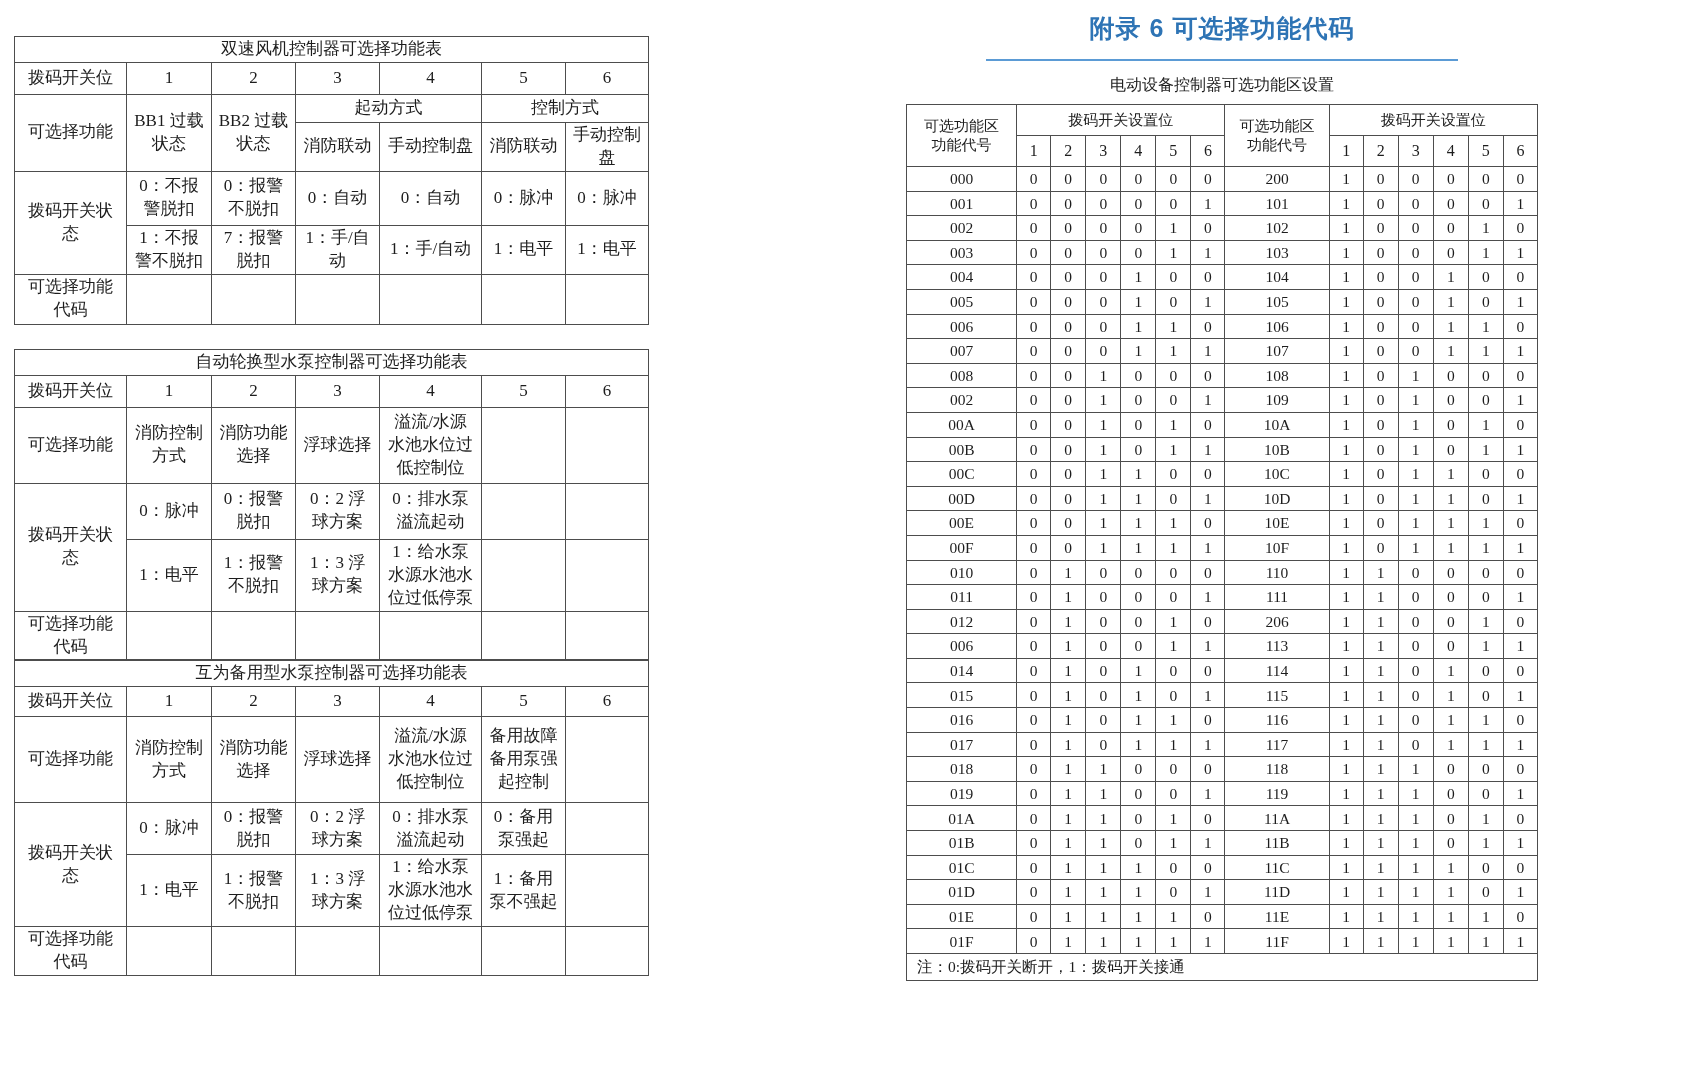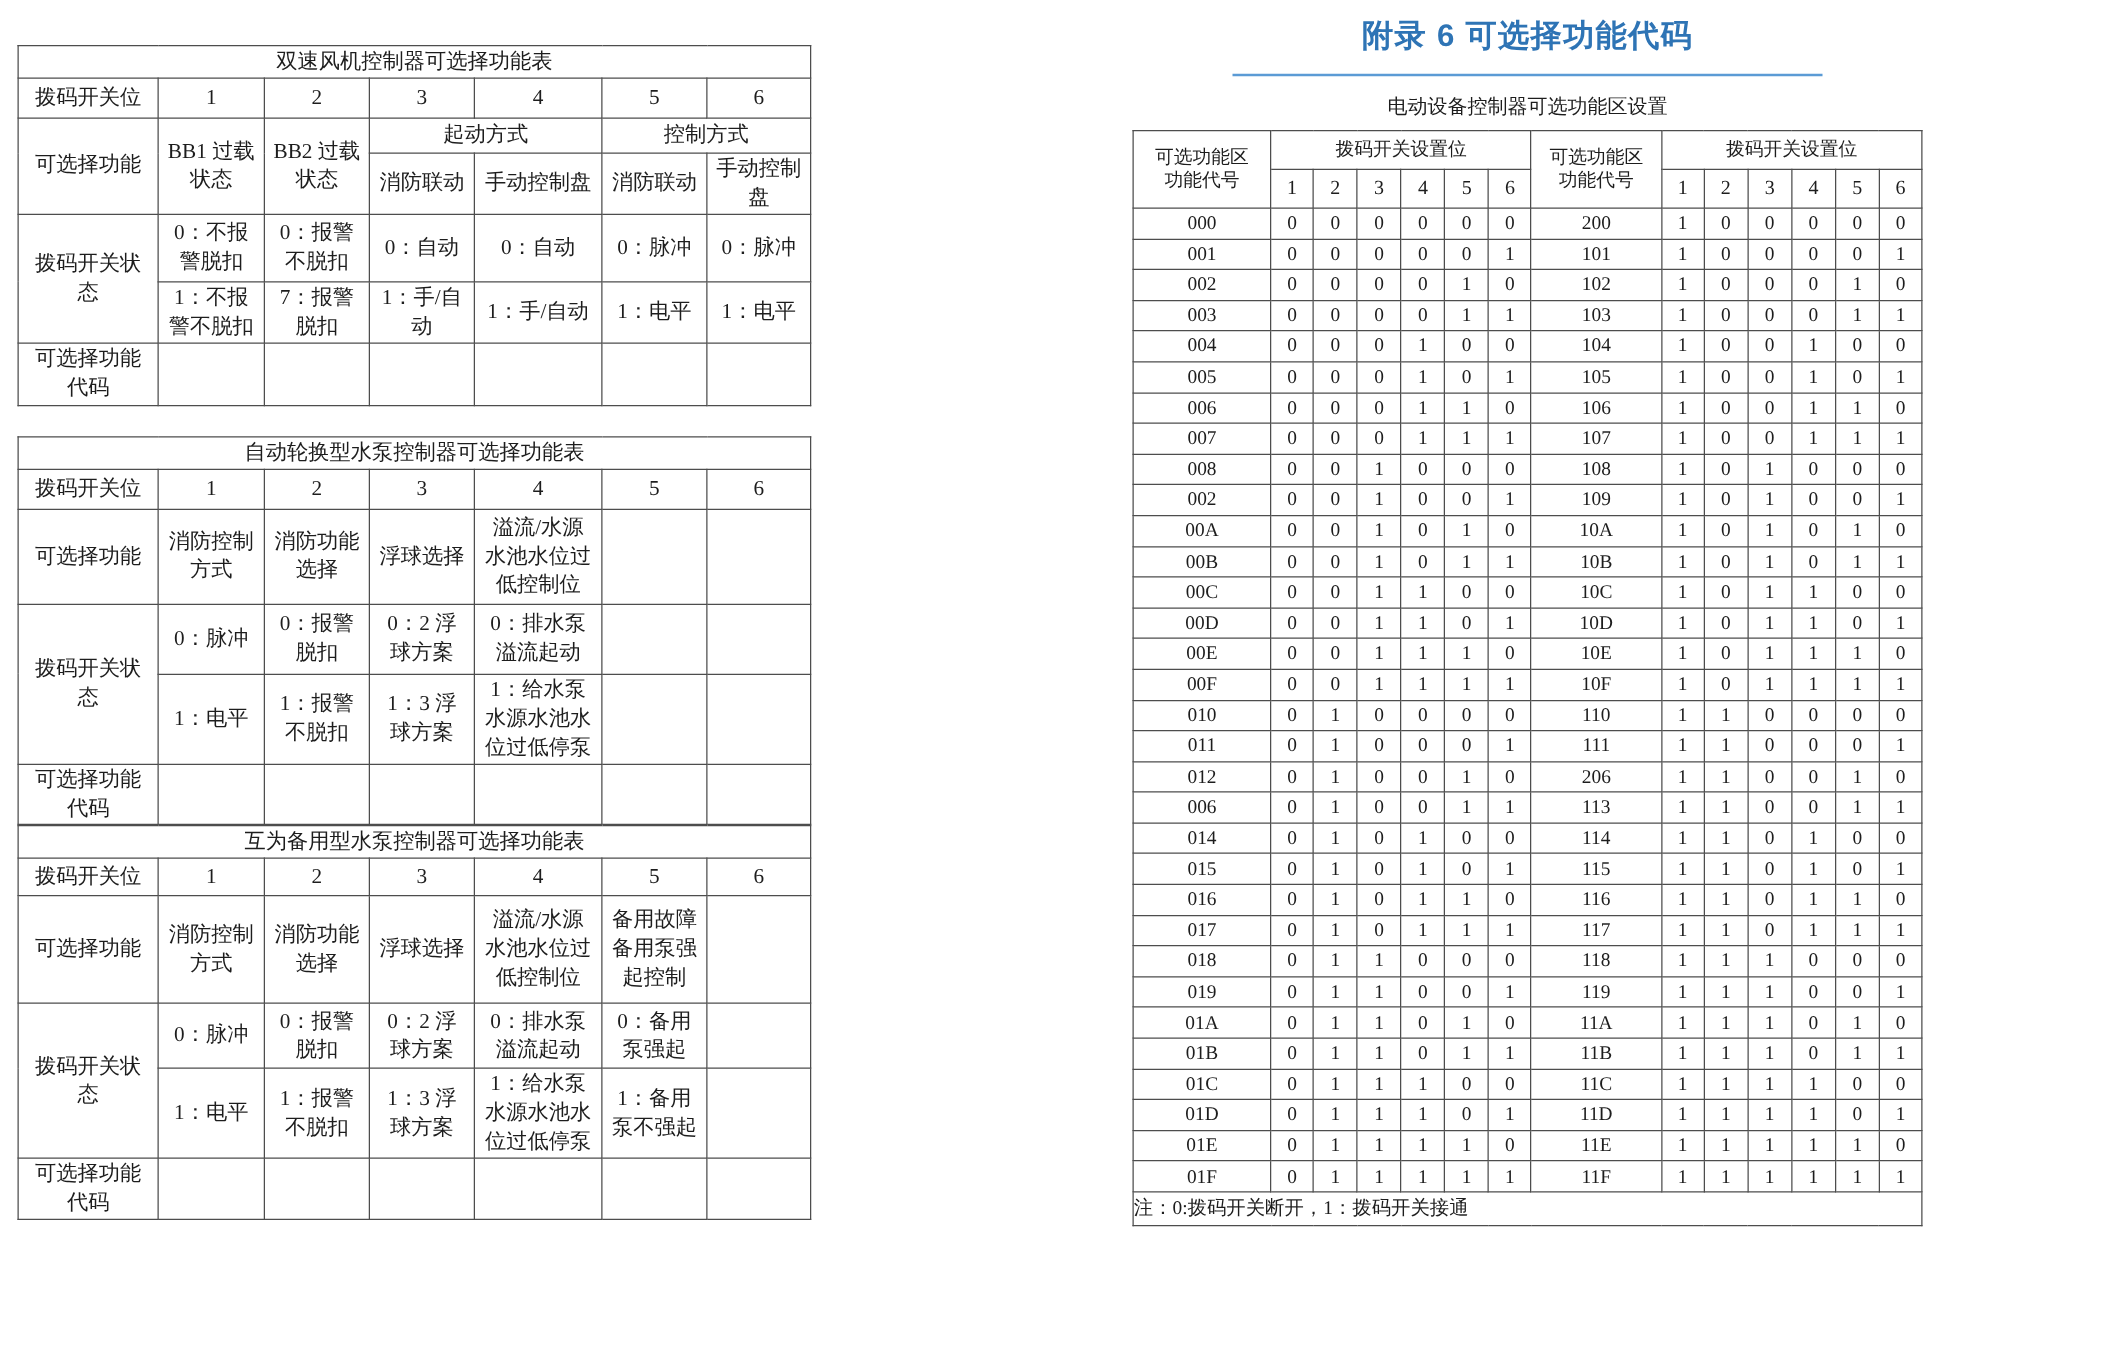--- a/index.html
+++ b/index.html
@@ -40,21 +40,21 @@
     font-size:15px;margin-top:8px;
   }
   table.codes td,table.codes th{
     border:1.5px solid #4d4d4d;text-align:center;vertical-align:middle;
     font-weight:normal;padding:0 2px;line-height:1.25;
   }
   table.codes thead tr:nth-child(1) th{height:30px;}
   table.codes thead tr:nth-child(2) th{height:30px;font-size:16px;}
   table.codes th.codehead{white-space:pre-line;font-size:15px;}
   table.codes tbody td{height:23.6px;font-size:15.5px;}
-  table.codes tfoot td{height:26px;text-align:left;padding-left:0;font-size:15.5px;}
+  table.codes tfoot td{height:26px;text-align:left;padding-left:10px;font-size:15.5px;}
 </style>
 </head>
 <body>
 
 <div class="canvas">
 
   <div class="left-col">
 
     <table class="ltable" id="t1">
       <colgroup>

